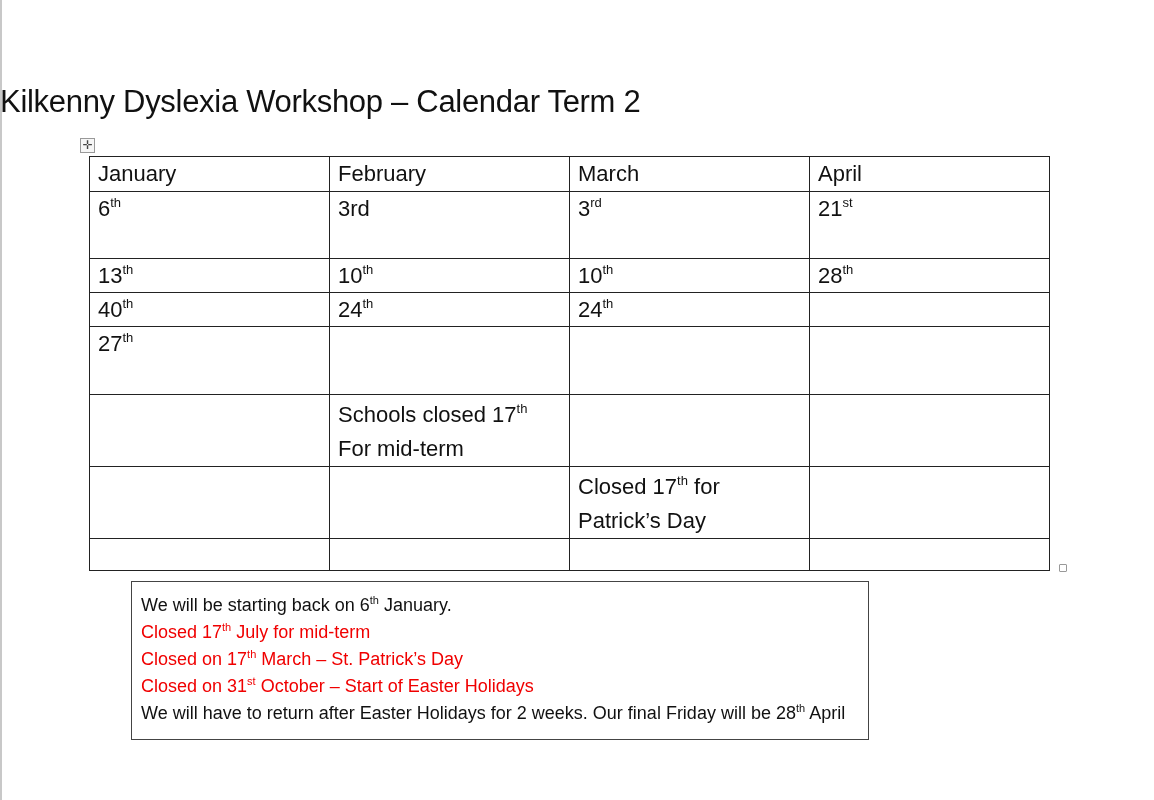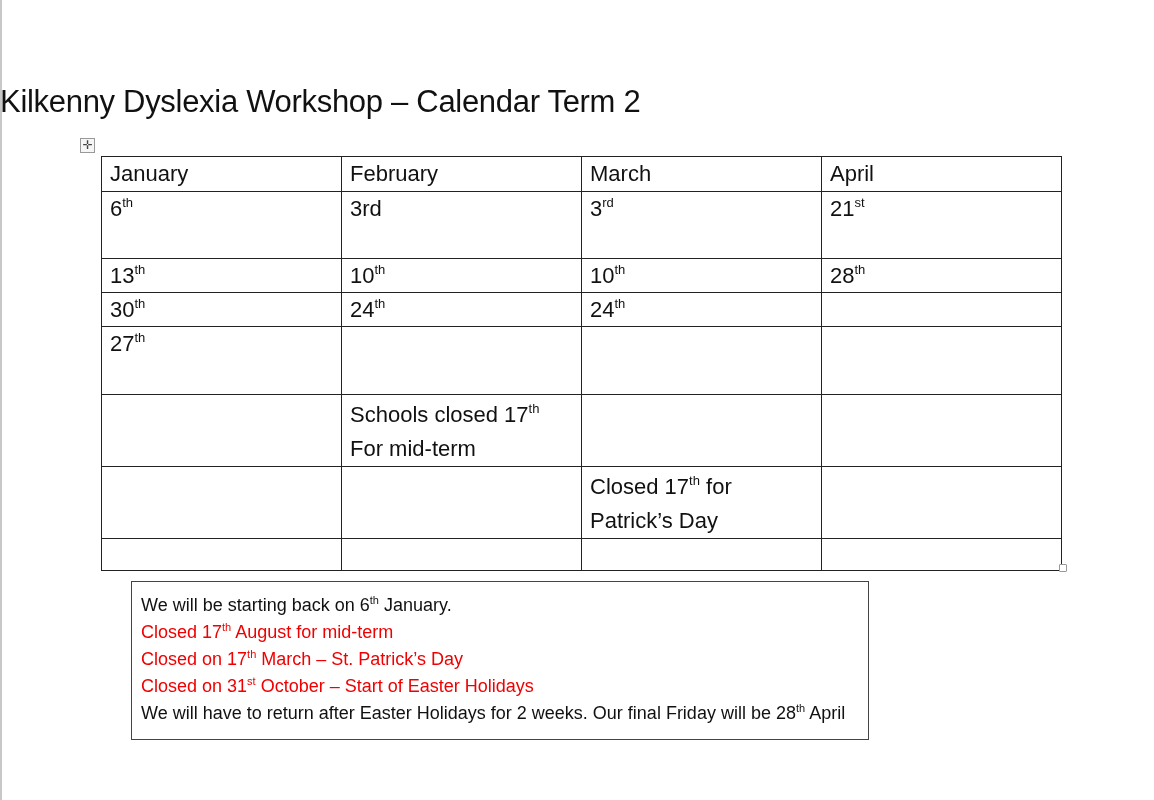--- a/index.html
+++ b/index.html
@@ -1,21 +1,21 @@
 <!DOCTYPE html>
 <html><head>
 <meta charset="utf-8">
 <style>
   html,body{margin:0;padding:0;}
   body{width:1154px;height:800px;background:#fff;position:relative;overflow:hidden;font-family:"Liberation Sans",sans-serif;}
   .leftbar{position:absolute;left:0;top:0;width:2px;height:800px;background:#c8c8c8;}
   .title{position:absolute;left:0;top:84px;width:1154px;text-align:left;font-size:31px;color:#111;letter-spacing:-0.3px;}
   .move-handle{position:absolute;left:80px;top:138px;width:15px;height:15px;border:1px solid #999;background:#f6f6f6;box-sizing:border-box;font-size:12px;line-height:13px;text-align:center;color:#444;}
   .resize-handle{position:absolute;left:1059px;top:564px;width:8px;height:8px;border:1px solid #999;border-radius:1px;background:#fff;box-sizing:border-box;}
-  table.cal{position:absolute;left:101px;top:156px;border-collapse:collapse;table-layout:fixed;width:961px;}
+  table.cal{position:absolute;left:89px;top:156px;border-collapse:collapse;table-layout:fixed;width:961px;}
   table.cal td{border:1.5px solid #222;vertical-align:top;padding:2px 8px 0 8px;font-size:22px;color:#111;line-height:30px;overflow:hidden;}
   table.cal col{width:240px;}
   sup{font-size:13px;line-height:0;vertical-align:9px;}
   .red{color:#f00000;}
   .notes{position:absolute;left:131px;top:581px;width:738px;height:159px;border:1px solid #444;box-sizing:border-box;padding:10px 9px;font-size:18px;line-height:27px;color:#111;}
   .notes sup{font-size:11px;vertical-align:7px;}
   .notes div{white-space:nowrap;}
 </style>
 </head>
 <body>
@@ -46,21 +46,21 @@
     <td><span>3</span><sup>rd</sup></td>
     <td><span>21</span><sup>st</sup></td>
   </tr>
   <tr style="height:34px">
     <td><span>13</span><sup>th</sup></td>
     <td><span>10</span><sup>th</sup></td>
     <td><span>10</span><sup>th</sup></td>
     <td><span>28</span><sup>th</sup></td>
   </tr>
   <tr style="height:34px">
-    <td><span>30</span><sup>th</sup></td>
+    <td><span>40</span><sup>th</sup></td>
     <td><span>24</span><sup>th</sup></td>
     <td><span>24</span><sup>th</sup></td>
     <td><span></span><sup></sup></td>
   </tr>
   <tr style="height:68px">
     <td><span>27</span><sup>th</sup></td>
     <td></td>
     <td></td>
     <td></td>
   </tr>
@@ -82,17 +82,17 @@
     <td></td>
     <td></td>
   </tr>
 </tbody>
   </table>
 
 <div class="resize-handle"></div>
 
 <div class="notes">
   <div><span>We will be starting back on 6</span><sup>th</sup><span> January.</span></div>
-  <div class="red"><span>Closed 17</span><sup>th</sup><span> August for mid-term</span></div>
+  <div class="red"><span>Closed 17</span><sup>th</sup><span> July for mid-term</span></div>
   <div class="red"><span>Closed on 17</span><sup>th</sup><span> March – St. Patrick’s Day</span></div>
   <div class="red"><span>Closed on 31</span><sup>st</sup><span> October – Start of Easter Holidays</span></div>
   <div><span>We will have to return after Easter Holidays for 2 weeks. Our final Friday will be 28</span><sup>th</sup><span> April</span></div>
 </div>
 
 </body></html>

